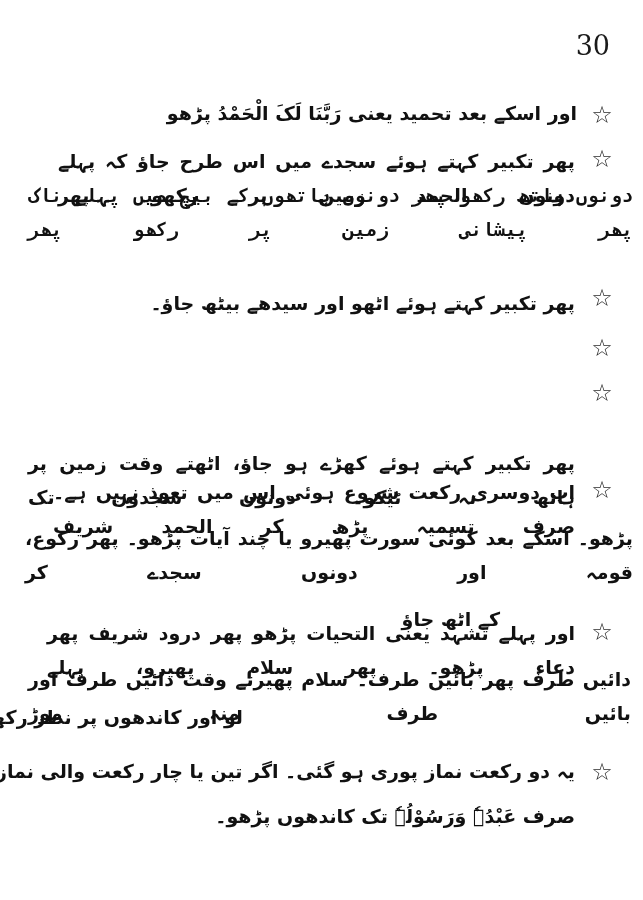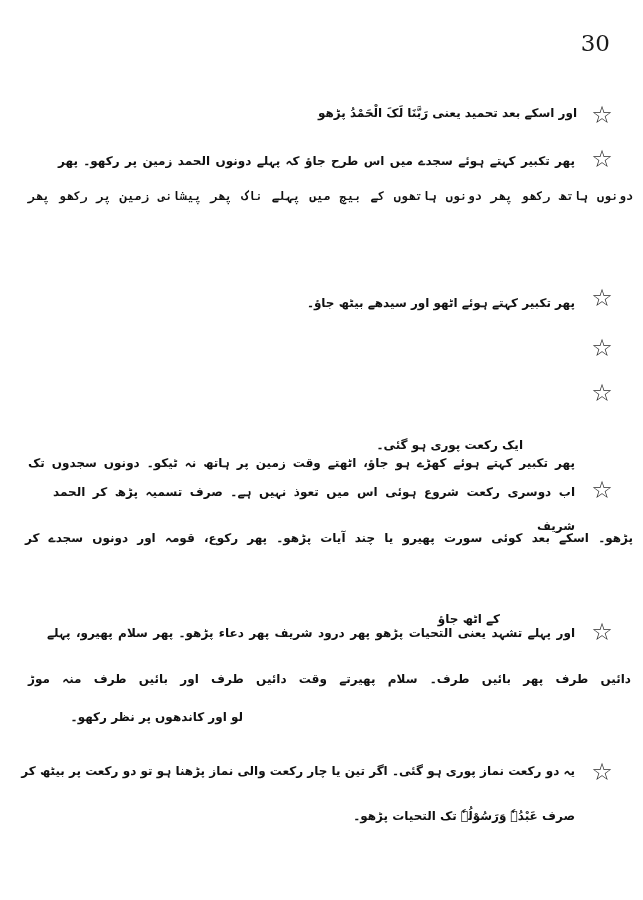--- a/index.html
+++ b/index.html
@@ -3,31 +3,31 @@
 <meta charset="utf-8">
 <style>
   html,body{margin:0;padding:0;}
   body{width:643px;height:900px;background:#ffffff;overflow:hidden;}
   .page{
     position:relative;width:643px;height:900px;background:#ffffff;
     font-family:"DejaVu Sans",sans-serif;color:#141414;
   }
   .page-number{
     position:absolute;top:30px;right:33px;
-    font-family:"DejaVu Serif",serif;font-size:23px;color:#1a1a1a;
+    font-family:"DejaVu Serif",serif;font-size:27px;color:#1a1a1a;
     direction:ltr;
   }
   .star{
     position:absolute;left:589px;width:26px;
     font-size:24px;line-height:26px;color:#2b2b2b;text-align:center;
   }
   .line{
     position:absolute;direction:rtl;unicode-bidi:embed;
     font-family:"DejaVu Sans",sans-serif;font-weight:bold;
-    font-size:12px;line-height:34px;color:#111111;
+    font-size:19px;line-height:34px;color:#111111;
     white-space:nowrap;text-align:right;
   }
   .line.just{
     white-space:normal;text-align:justify;text-align-last:justify;
     word-spacing:1px;
   }
   .l1 {top:96px; right:66px;}
   .l2 {top:144px;right:68px;width:517px;}
   .l3 {top:180px;right:10px;width:605px;font-family:Liberation Mono, monospace;}
   .l4 {top:236px;right:66px;}
@@ -60,23 +60,22 @@
   <span class="star s5">☆</span>
   <span class="star s6">☆</span>
   <span class="star s7">☆</span>
   <span class="star s8">☆</span>
 
   <div class="line l1">اور اسکے بعد تحمید یعنی رَبَّنَا لَکَ الْحَمْدُ پڑھو</div>
   <div class="line l2 just">پھر تکبیر کہتے ہوئے سجدے میں اس طرح جاؤ کہ پہلے دونوں الحمد زمین پر رکھو۔ پھر</div>
   <div class="line l3 just">دونوں ہاتھ رکھو پھر دونوں ہاتھوں کے بیچ میں پہلے ناک پھر پیشانی زمین پر رکھو پھر</div>
   <div class="line l5">پھر تکبیر کہتے ہوئے اٹھو اور سیدھے بیٹھ جاؤ۔</div>
   <div class="line l7 just">پھر تکبیر کہتے ہوئے کھڑے ہو جاؤ، اٹھتے وقت زمین پر ہاتھ نہ ٹیکو۔ دونوں سجدوں تک</div>
-  <div class="line l8">ایک رکعت پوری ہو گئی۔</div>
   <div class="line l9 just">اب دوسری رکعت شروع ہوئی اس میں تعوذ نہیں ہے۔ صرف تسمیہ پڑھ کر الحمد شریف</div>
   <div class="line l10 just">پڑھو۔ اسکے بعد کوئی سورت پھیرو یا چند آیات پڑھو۔ پھر رکوع، قومہ اور دونوں سجدے کر</div>
   <div class="line l11">کے اٹھ جاؤ</div>
   <div class="line l12 just">اور پہلے تشہد یعنی التحیات پڑھو پھر درود شریف پھر دعاء پڑھو۔  پھر سلام پھیرو، پہلے</div>
   <div class="line l13 just">دائیں طرف پھر بائیں طرف۔ سلام پھیرتے وقت دائیں طرف اور بائیں طرف منہ موڑ</div>
   <div class="line l14">لو اور کاندھوں پر نظر رکھو۔</div>
   <div class="line l15">یہ دو رکعت نماز پوری ہو گئی۔ اگر تین یا چار رکعت والی نماز پڑھنا ہو تو دو رکعت پر بیٹھ کر</div>
-  <div class="line l16">صرف عَبْدُہٗ وَرَسُوْلُہٗ تک التحیات پڑھو۔</div>
+  <div class="line l16">صرف عَبْدُہٗ وَرَسُوْلُہٗ تک کاندھوں پڑھو۔</div>
 
 </div>
 
 </body></html>

